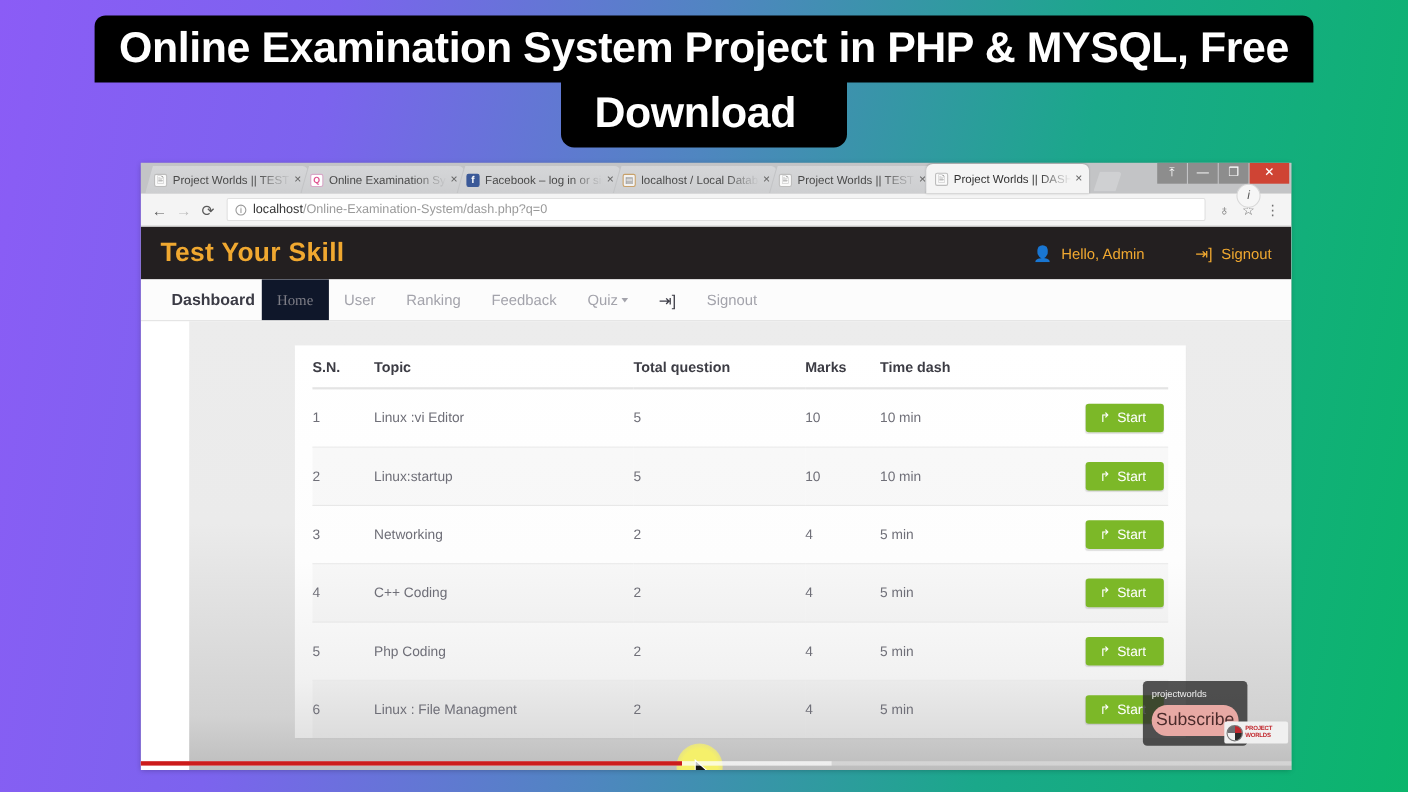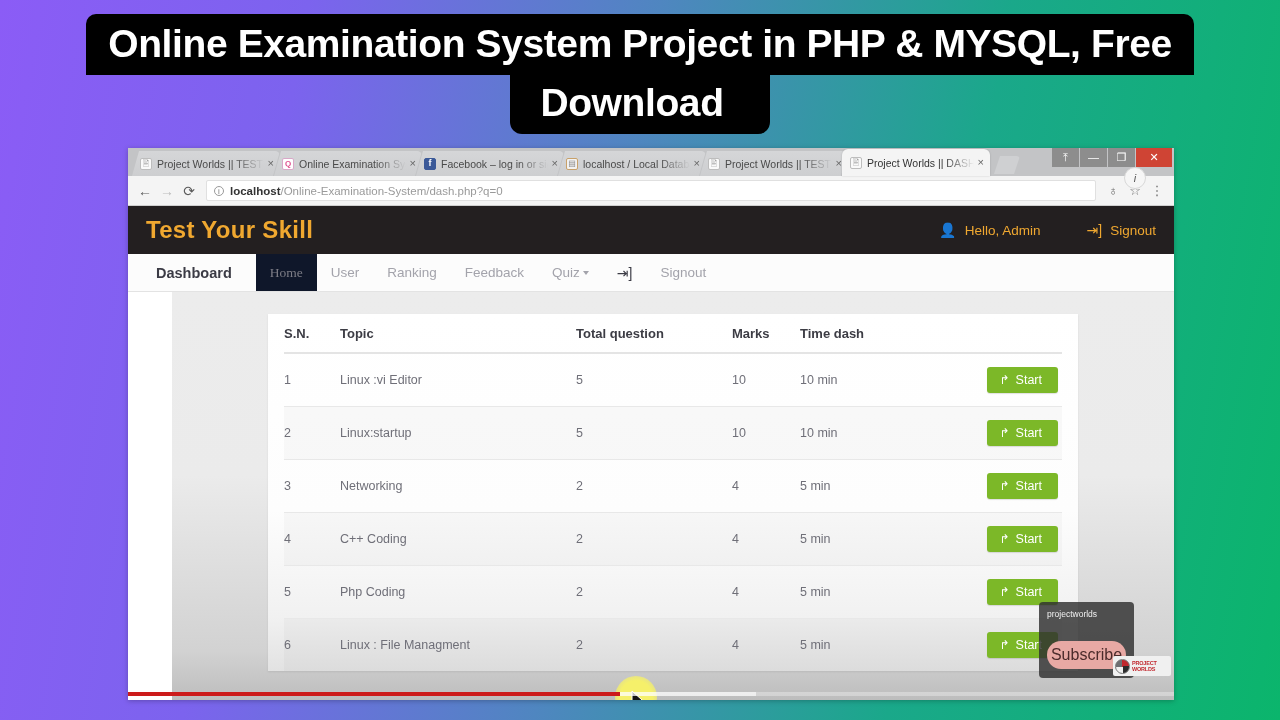--- a/index.html
+++ b/index.html
@@ -150,21 +150,21 @@
     overflow: hidden; white-space: nowrap;
   }
   #urlbox .infoc {
     display: inline-block;
     width: 10px; height: 10px; border: 1px solid #9a9a9a;
     border-radius: 50%;
     font-size: 8px; line-height: 9px; text-align: center;
     margin-right: 6px; color: #7b7b7b;
     flex: 0 0 10px;
   }
-  #urlbox .host { color: #333; font-weight: bold; }
+  #urlbox .host { color: #333; font-weight: normal; }
   #omnibar .right-icos { display: flex; align-items: center; }
   #omnibar .right-icos span { width: 22px; text-align: center; font-size: 13px; color: #6e6e6e; }
 
   #infobubble {
     position: absolute;
     right: 28px; top: 19px;
     width: 22px; height: 22px;
     border-radius: 50%;
     background: #f6f6f6;
     border: 1px solid #d8d8d8;
@@ -204,21 +204,21 @@
     border-bottom: 1px solid #e3e3e3;
     display: flex; align-items: stretch;
     padding-left: 8px;
   }
   .nav-item {
     display: flex; align-items: center;
     padding: 0 14px;
     font-size: 13.5px;
     color: #a3a3ab;
   }
-  .nav-item.brandish { color: #3b3b45; font-weight: bold; font-size: 14.5px; padding-left: 20px; padding-right: 24px; }
+  .nav-item.brandish { color: #3b3b45; font-weight: bold; font-size: 14.5px; padding-left: 20px; padding-right: 6px; }
   .nav-item.active { background: #0f172a; color: #7d7d86; font-family: Liberation Serif, serif; }
   .nav-item .caret {
     display: inline-block; margin-left: 3px;
     border-left: 3.5px solid transparent;
     border-right: 3.5px solid transparent;
     border-top: 4px solid #a3a3ab;
   }
   .nav-item .exit-ico { font-size: 14px; color: #3b3b45; }
 
   
@@ -293,21 +293,21 @@
   
   #sub-card {
     position: absolute;
     right: 40px; bottom: 22px;
     width: 95px;
     background: rgba(48,48,48,.82);
     border-radius: 4px;
     padding: 7px 8px 9px 8px;
     z-index: 45;
   }
-  #sub-card .chan { font-size: 8.5px; color: #f0f0f0; margin-bottom: 22px; }
+  #sub-card .chan { font-size: 8.5px; color: #f0f0f0; margin-bottom: 5px; }
   #sub-card .subbtn {
     background: #e8a9a4;
     color: #4b2b2b;
     font-size: 16px;
     text-align: center;
     padding: 5px 0;
     border-radius: 14px;
   }
   #pw-watermark {
     position: absolute;

